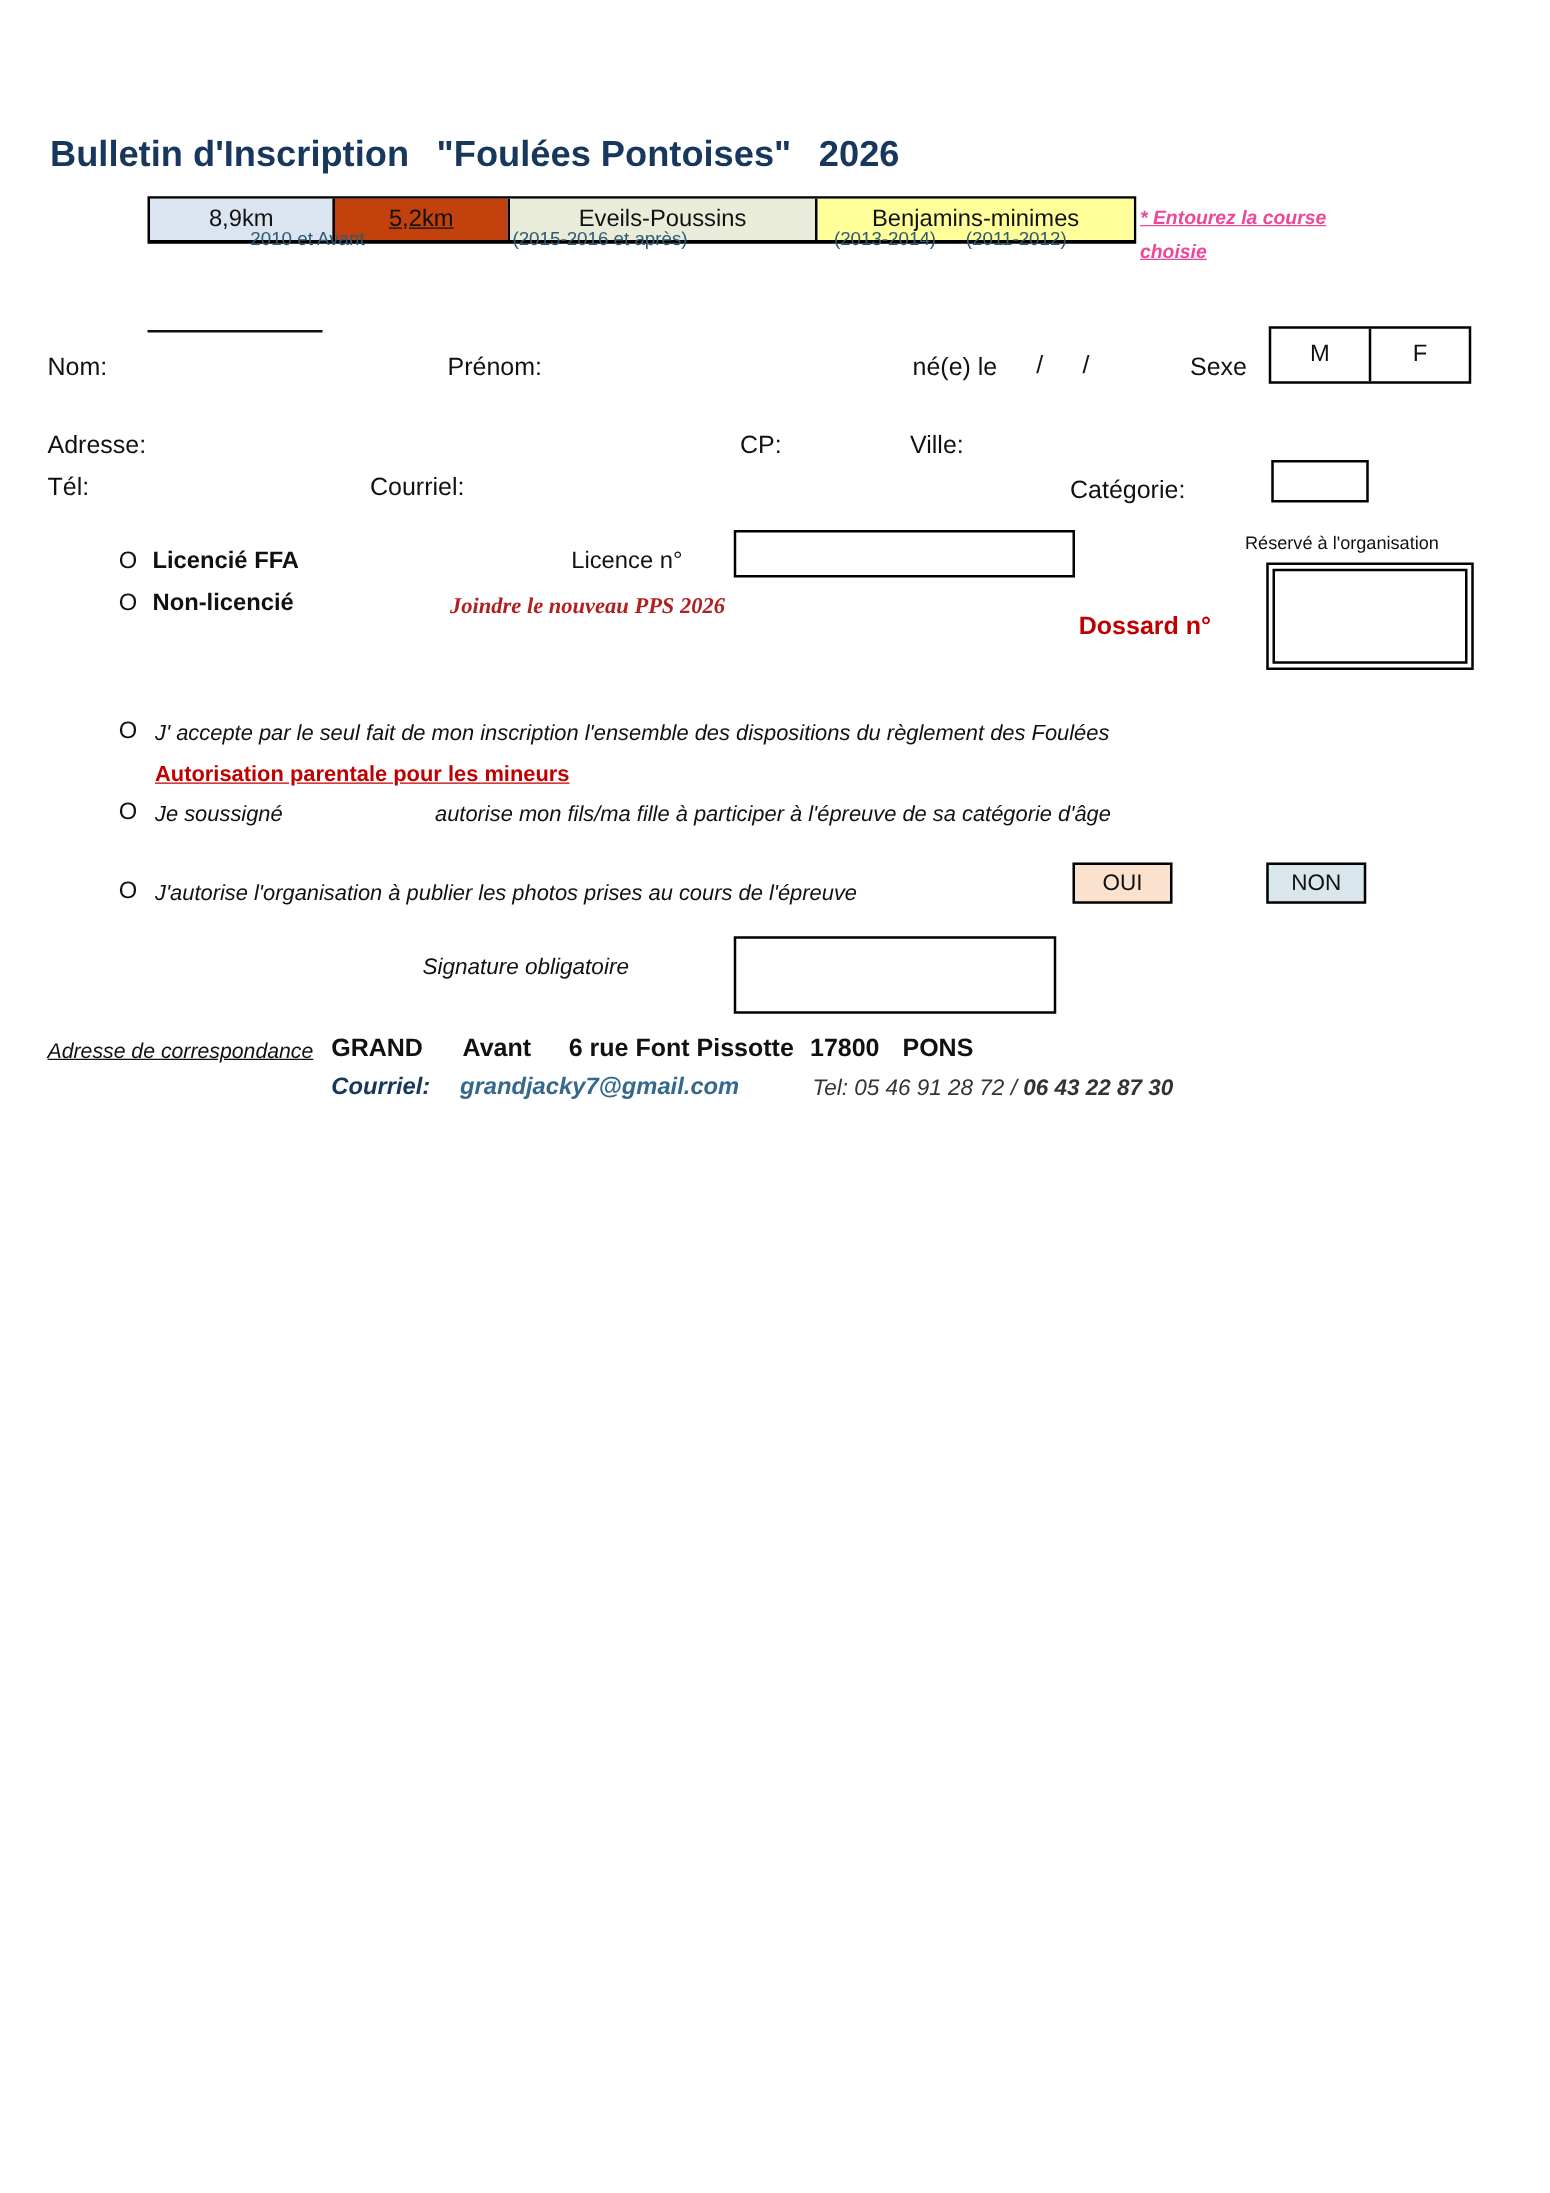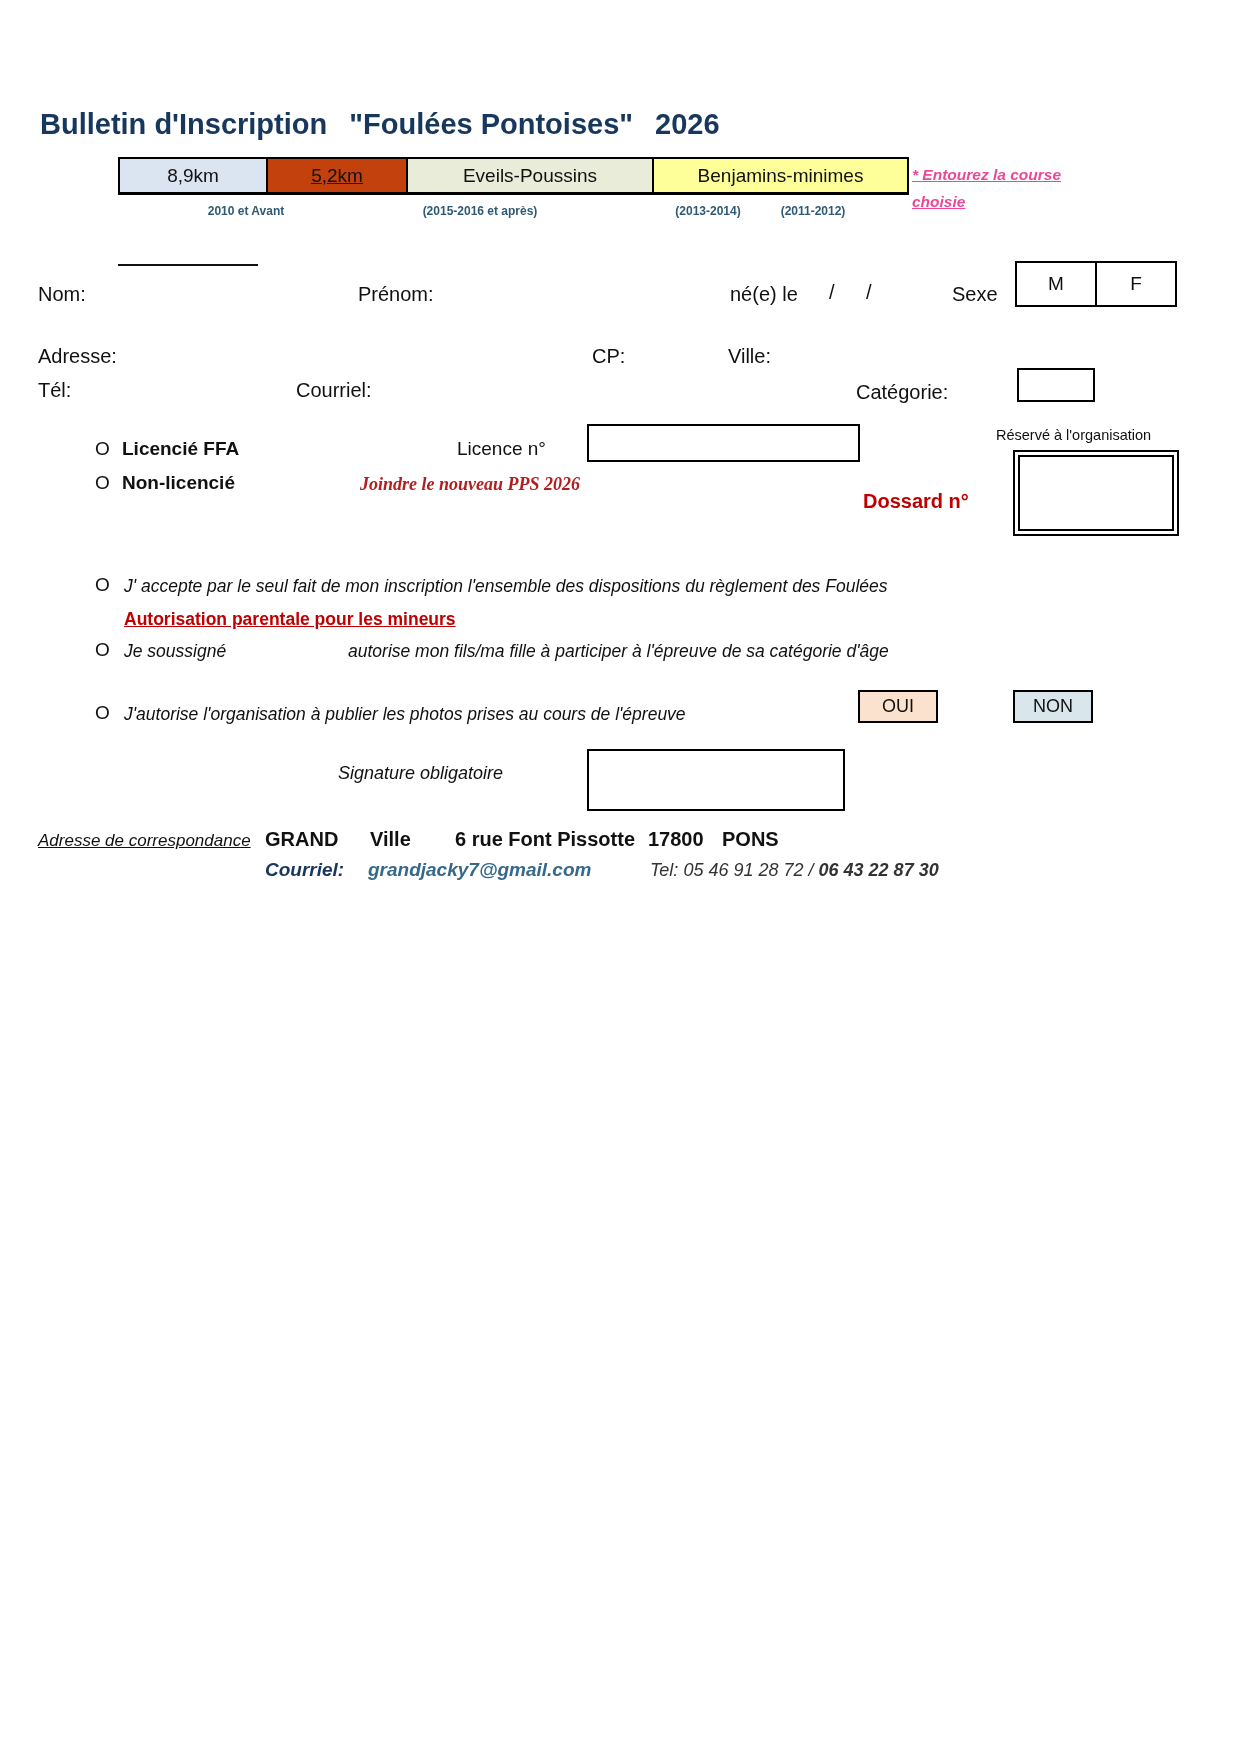--- a/index.html
+++ b/index.html
@@ -15,21 +15,21 @@
 
   
   #race-table{left:118px;top:157px;display:flex;border:2px solid #000;border-bottom-width:3px;}
   .race-cell{height:33px;display:flex;align-items:center;justify-content:center;
              font-size:19px;color:#111;box-sizing:border-box;}
   .race-cell + .race-cell{border-left:2px solid #000;}
   .rc0{width:146px;background:#dbe5f1;}
   .rc1{width:140px;background:#ffff99;}
   .rc2{width:246px;background:#e8ecd9;}
   .rc3{width:255px;background:#ffff99;}
-  .sublabel{top:204px;font-size:12px;color:#2e5a77;transform:translateX(-50%);font-weight:bold;}
+  .sublabel{top:183px;font-size:15px;color:#2e5a77;transform:translateX(-50%);}
 
   
   #course-note{left:912px;top:161px;width:160px;color:#ec4899;
                font-weight:bold;font-style:italic;font-size:15.5px;line-height:27px;white-space:normal;}
   #course-note .u{text-decoration:underline;}
 
   #short-line{left:118px;top:264px;width:140px;border-top:2.5px solid #111;}
 
   .lbl{font-size:20px;color:#111;}
   .boxed{border:2.5px solid #000;box-sizing:border-box;background:#fff;}
@@ -135,21 +135,21 @@
   <span class="abs opt" style="left:95px;top:702px">O</span>
   <span class="abs decl" style="left:124px;top:704px">J'autorise l'organisation à publier les photos prises au cours de l'épreuve</span>
   <div class="abs consent-box" style="left: 858px; top: 690px; background: rgb(251, 226, 206);">OUI</div>
   <div class="abs consent-box" style="left: 1013px; top: 690px; background: rgb(217, 231, 237);">NON</div>
 
   <span class="abs decl" style="left:338px;top:763px;font-size:18px">Signature obligatoire</span>
   <div class="abs boxed" style="left:587px;top:749px;width:258px;height:62px"></div>
 
   <span class="abs" id="corr-label" style="left:38px;top:831px">Adresse de correspondance</span>
   <span class="abs corr-name" style="left:265px;top:828px">GRAND</span>
-  <span class="abs corr-name" style="left:370px;top:828px">Ville</span>
+  <span class="abs corr-name" style="left:370px;top:828px">Avant</span>
   <span class="abs corr-name" style="left:455px;top:828px">6 rue Font Pissotte</span>
   <span class="abs corr-name" style="left:648px;top:828px">17800</span>
   <span class="abs corr-name" style="left:722px;top:828px">PONS</span>
 
   <span class="abs" id="corr-courriel" style="left:265px;top:859px">Courriel:</span>
   <span class="abs" id="corr-email" style="left:368px;top:859px">grandjacky7@gmail.com</span>
   <span class="abs tel" style="left:650px;top:860px">
     <span>Tel:</span>
     <span>05 46 91 28 72</span>
     <span>/</span>

